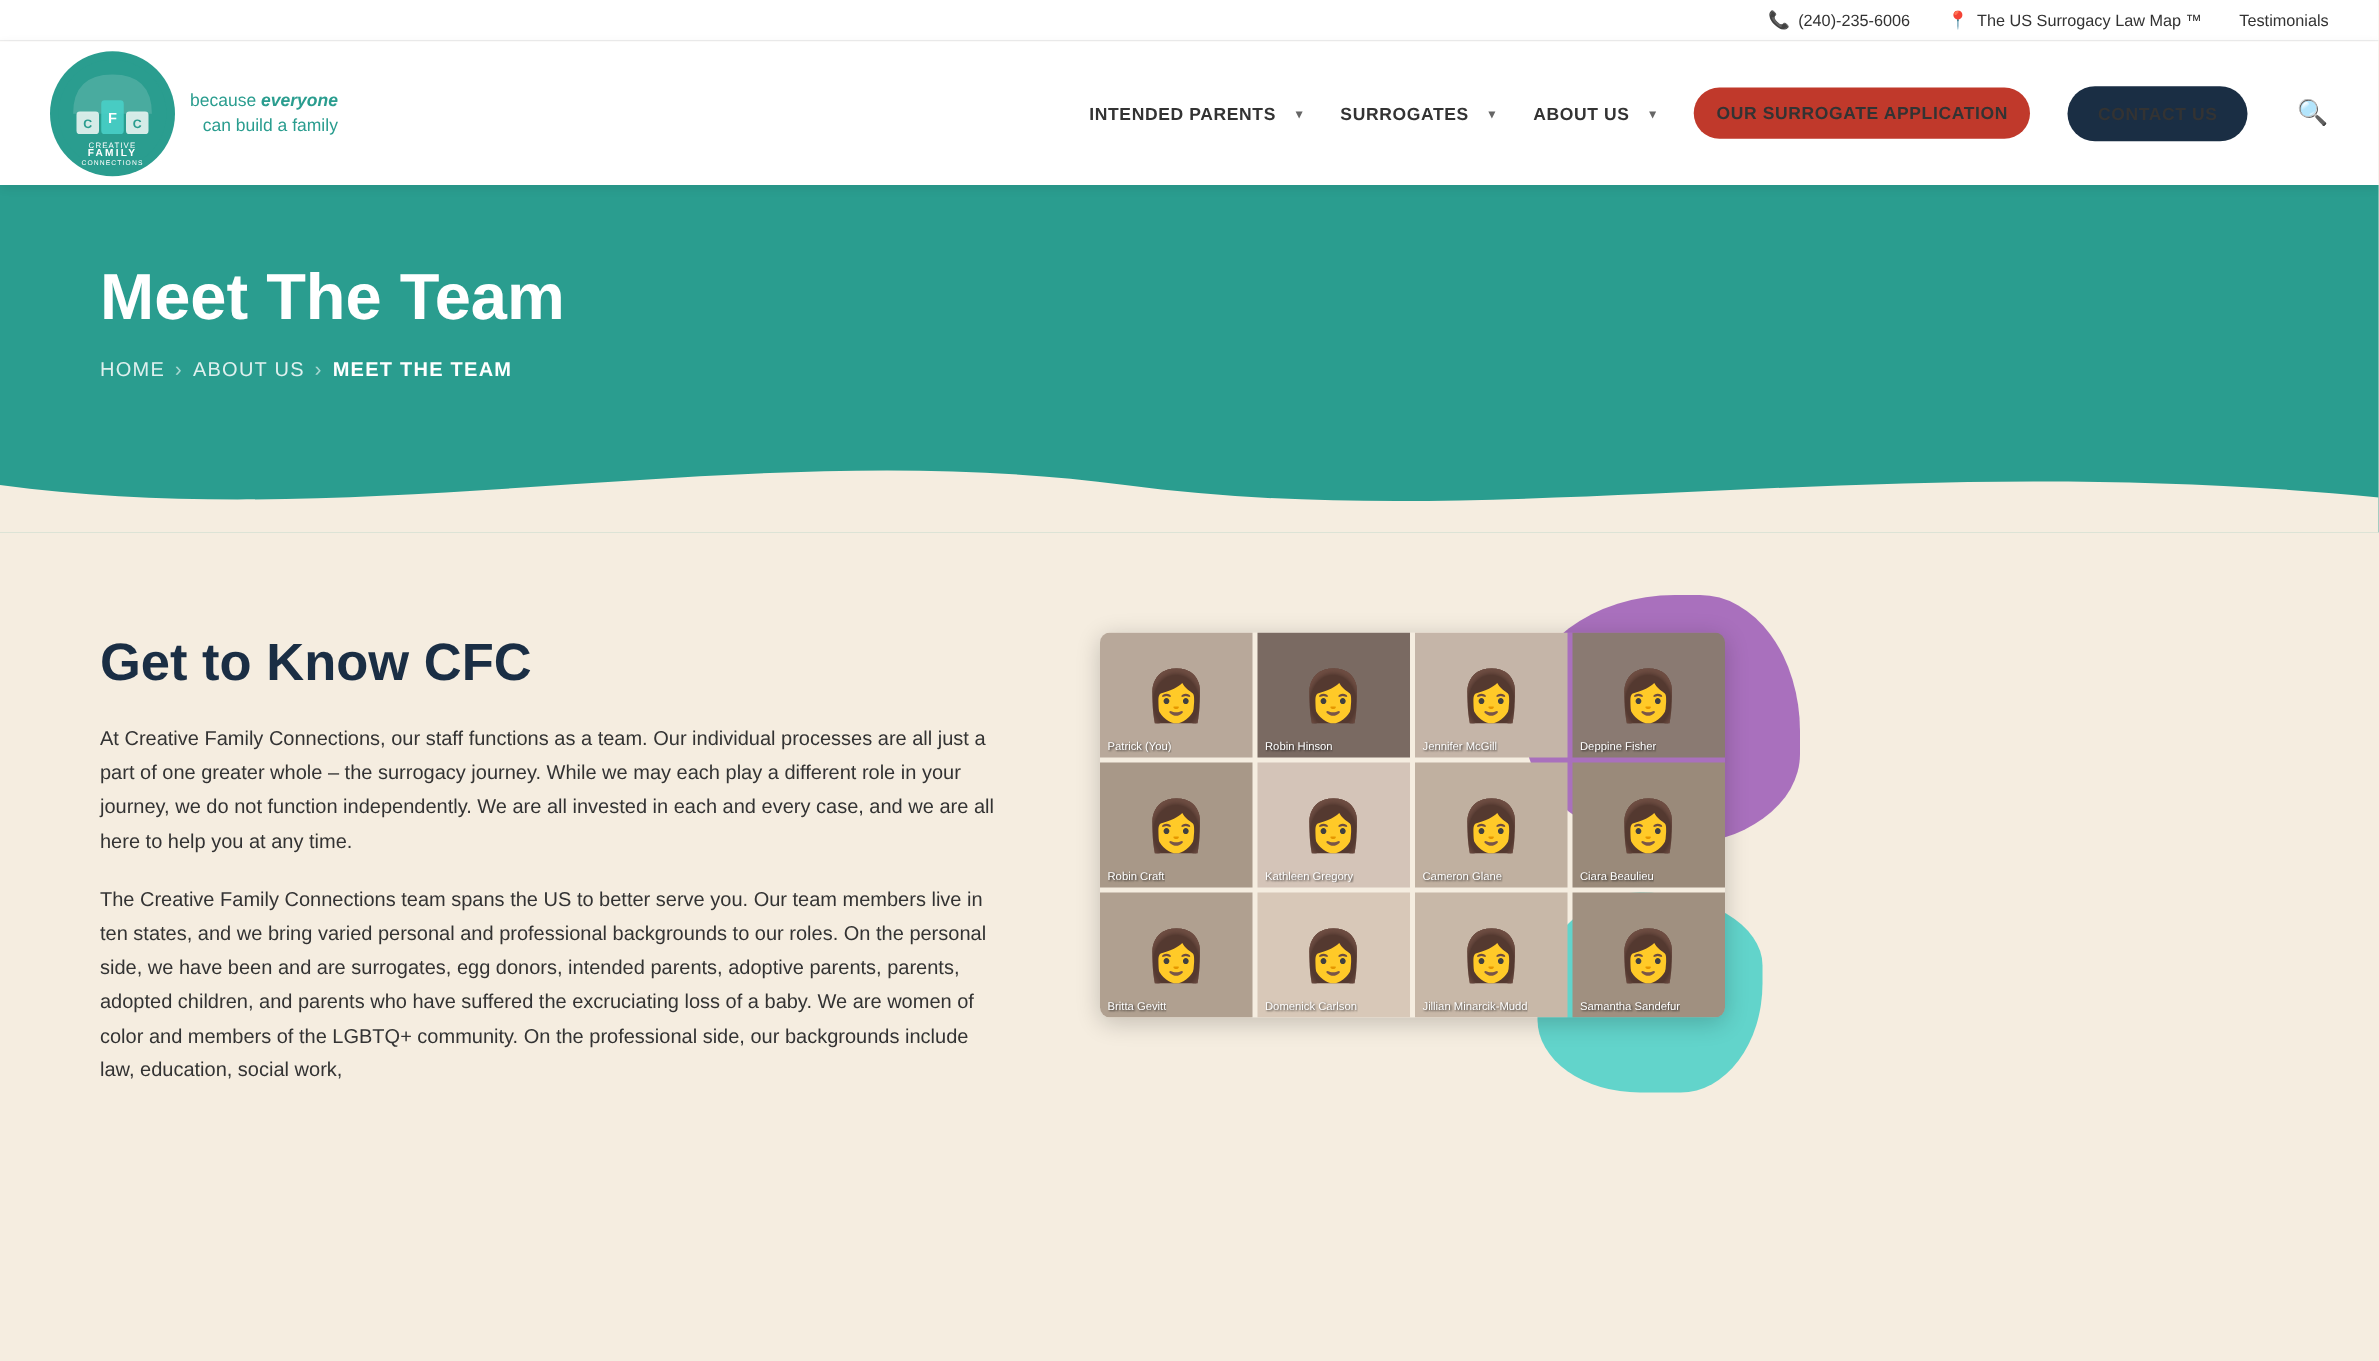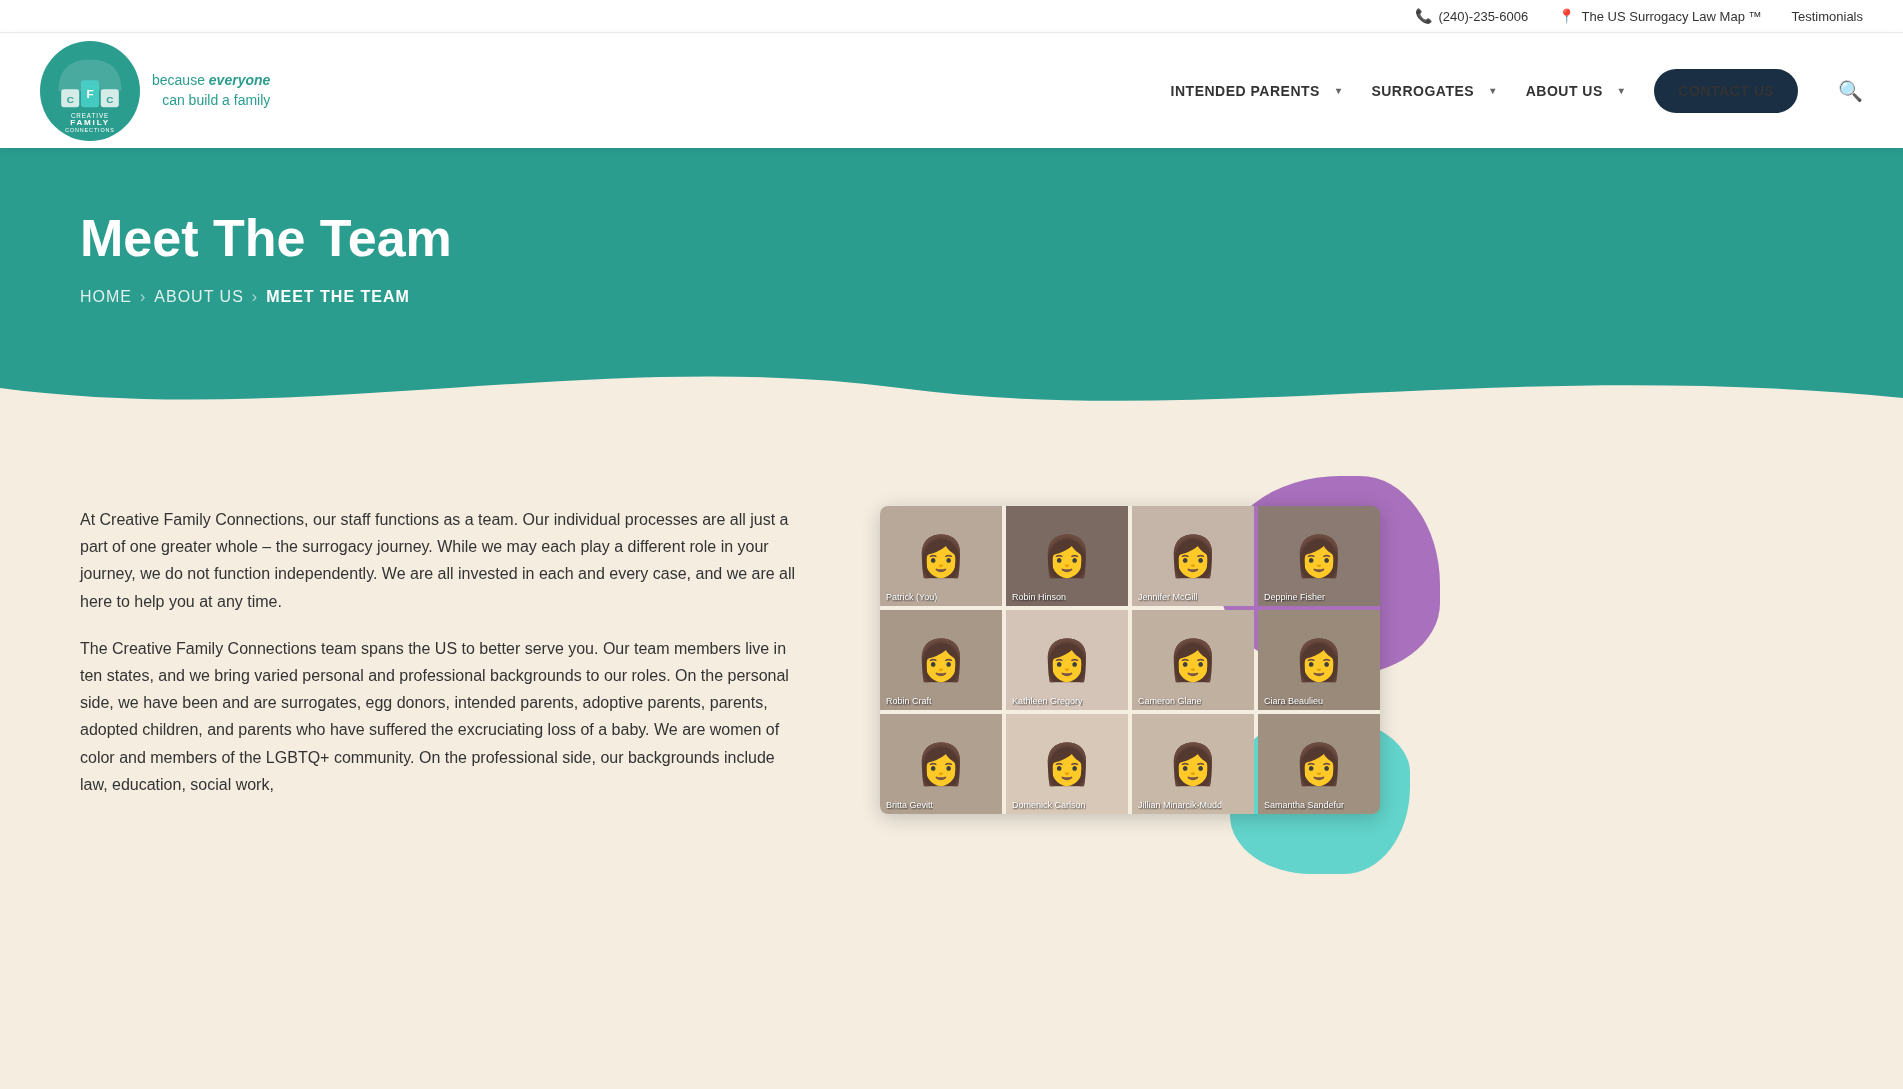--- a/index.html
+++ b/index.html
@@ -336,20 +336,23 @@
         <span class="chevron">▾</span>
       </a>
     </li>
     <li>
       <a href="#">
         <span>ABOUT US</span>
         <span class="chevron">▾</span>
       </a>
     </li>
     <li>
+      <a href="#" class="btn-surrogate">OUR SURROGATE APPLICATION</a>
+    </li>
+    <li>
       <a href="#" class="btn-contact">CONTACT US</a>
     </li>
     <li>
       <button class="search-icon-btn">🔍</button>
     </li>
   </ul>
 </nav>
 
 <div class="hero">
   <h1>Meet The Team</h1>
@@ -362,20 +365,21 @@
   </nav>
 
   <svg class="hero-wave" viewBox="0 0 1903 80" preserveAspectRatio="none" xmlns="http://www.w3.org/2000/svg">
     <path d="M0,40 C300,80 600,0 900,40 C1200,80 1500,10 1903,50 L1903,80 L0,80 Z" fill="#f5ede0"></path>
   </svg>
 </div>
 
 <div class="content-section">
   <div class="content-inner">
     <div class="text-col">
+      <h2>Get to Know CFC</h2>
       <p>At Creative Family Connections, our staff functions as a team. Our individual processes are all just a part of one greater whole – the surrogacy journey. While we may each play a different role in your journey, we do not function independently. We are all invested in each and every case, and we are all here to help you at any time.</p>
       <p>The Creative Family Connections team spans the US to better serve you. Our team members live in ten states, and we bring varied personal and professional backgrounds to our roles. On the personal side, we have been and are surrogates, egg donors, intended parents, adoptive parents, parents, adopted children, and parents who have suffered the excruciating loss of a baby. We are women of color and members of the LGBTQ+ community. On the professional side, our backgrounds include law, education, social work,</p>
     </div>
 
     <div class="image-col">
       <div class="purple-blob"></div>
       <div class="teal-blob"></div>
 
       <div class="zoom-grid">
 

